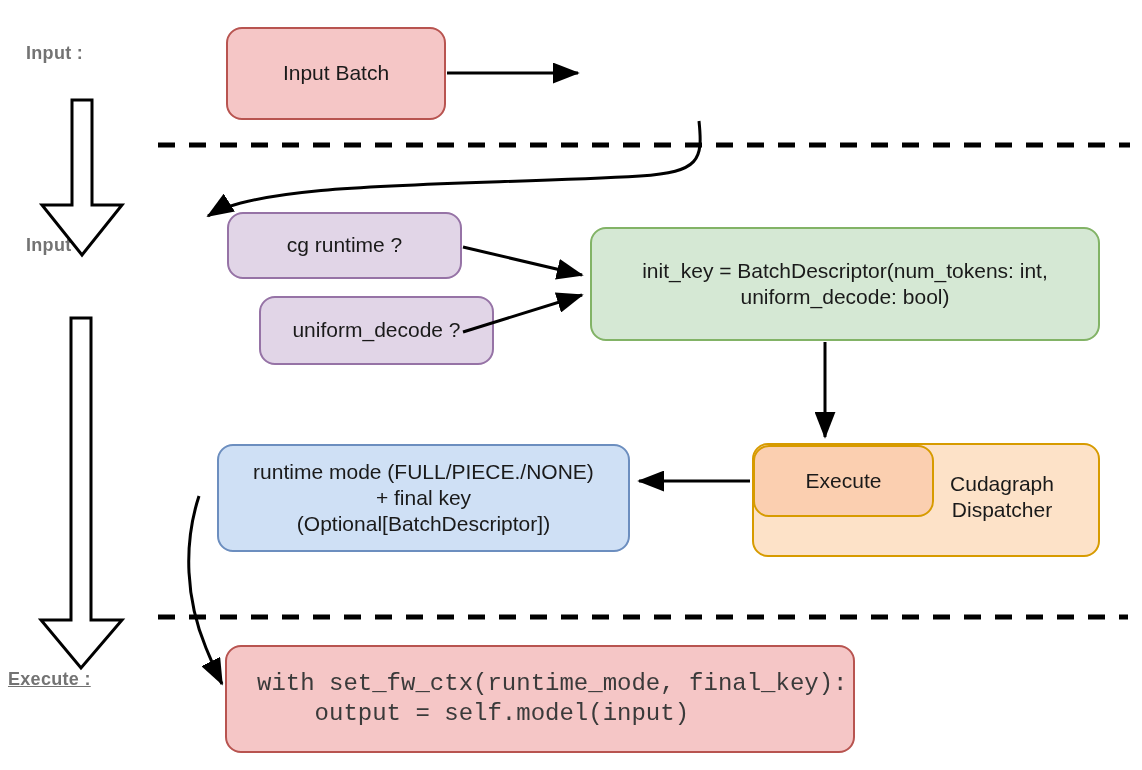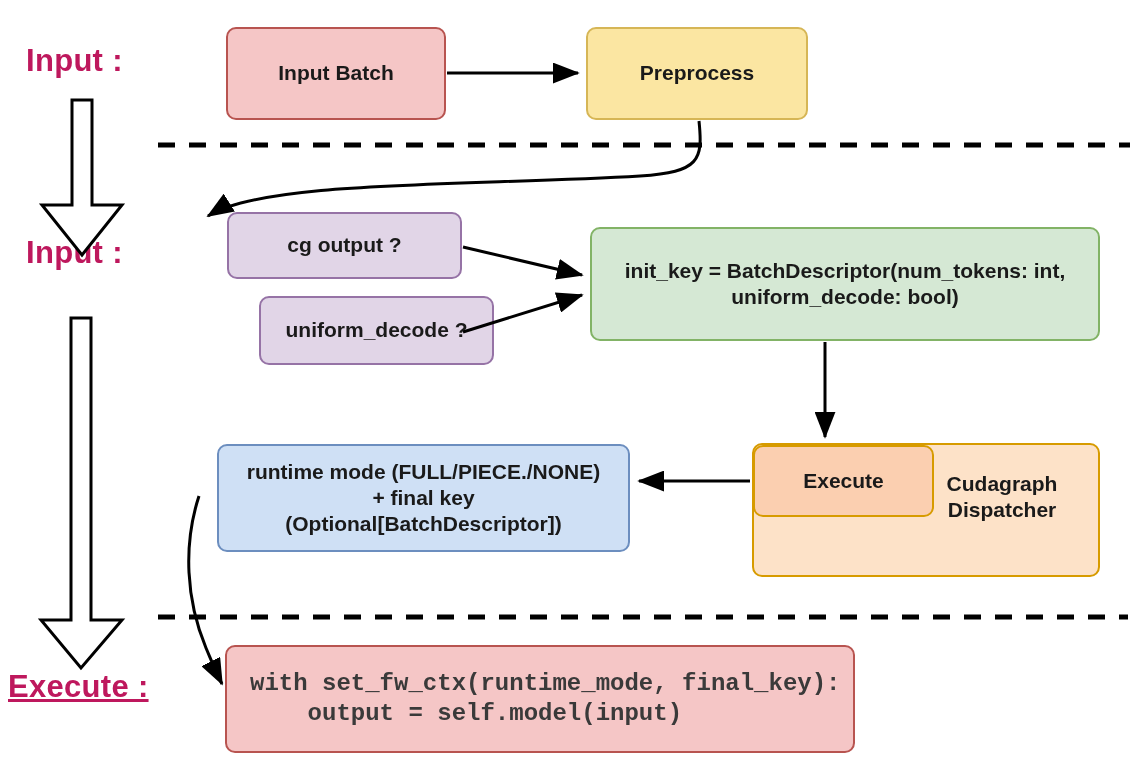--- a/index.html
+++ b/index.html
@@ -14,41 +14,40 @@
     position: relative;
     width: 1142px;
     height: 770px;
     background: #ffffff;
     overflow: hidden;
   }
   .stage-label {
     position: absolute;
     font-family: "Liberation Sans", sans-serif;
     font-weight: bold;
-    font-size: 31px;
-    color: #be185d;
+    font-size: 18px;
+    color: #737373;
     white-space: nowrap;
     letter-spacing: 0.3px;
   }
   .node {
     position: absolute;
     box-sizing: border-box;
     display: flex;
     align-items: center;
     justify-content: center;
     text-align: center;
-    border-radius: 10px;
+    border-radius: 16px;
     border-style: solid;
     border-width: 2px;
     font-family: "Liberation Sans", sans-serif;
     font-size: 21px;
     color: #1a1a1a;
     line-height: 1.25;
-    padding: 4px 21px;
-    font-weight: bold;
+    padding: 4px 28px;
   }
   .node .lines {
     white-space: pre-line;
   }
   .node-pink {
     background: #f5c6c6;
     border-color: #b85450;
   }
   .node-yellow {
     background: #fbe6a2;
@@ -115,38 +114,35 @@
 <div id="canvas">
 
   <div class="stage-label" style="left:26px; top:43px;">Input :</div>
   <div class="stage-label" style="left:26px; top:235px;">Input :</div>
   <div class="stage-label" style="left:8px; top:669px;text-decoration:underline;">Execute :</div>
 
   <div class="node node-pink" style="left:226px; top:27px; width:220px; height:93px;">
     <span class="lines">Input Batch</span>
   </div>
 
-  <div class="node node-yellow" style="left:586px; top:27px; width:222px; height:93px;">
-    <span class="lines">Preprocess</span>
-  </div>
 
   <div class="node node-purple" style="left:227px; top:212px; width:235px; height:67px;">
-    <span class="lines">cg output ?</span>
+    <span class="lines">cg runtime ?</span>
   </div>
 
   <div class="node node-purple" style="left:227px; top:296px; width:235px; height:69px;margin-left:32px;">
     <span class="lines">uniform_decode ?</span>
   </div>
 
   <div class="node node-green" style="left:590px; top:227px; width:510px; height:114px;text-align:center;">
     <span class="lines">init_key = BatchDescriptor(num_tokens: int,
 uniform_decode: bool)</span>
   </div>
 
-  <div class="node node-orange-outer" style="left:752px; top:443px; width:348px; height:134px;">
+  <div class="node node-orange-outer" style="left:752px; top:443px; width:348px; height:114px;">
     <span class="outer-label" style="left:148px; top:26px;">Cudagraph
 Dispatcher</span>
   </div>
 
   <div class="node node-orange-inner" style="left:753px; top:445px; width:181px; height:72px;">
     <span class="lines">Execute</span>
   </div>
 
   <div class="node node-blue" style="left:217px; top:444px; width:413px; height:108px;justify-content:center;">
     <span class="lines">runtime mode (FULL/PIECE./NONE)

